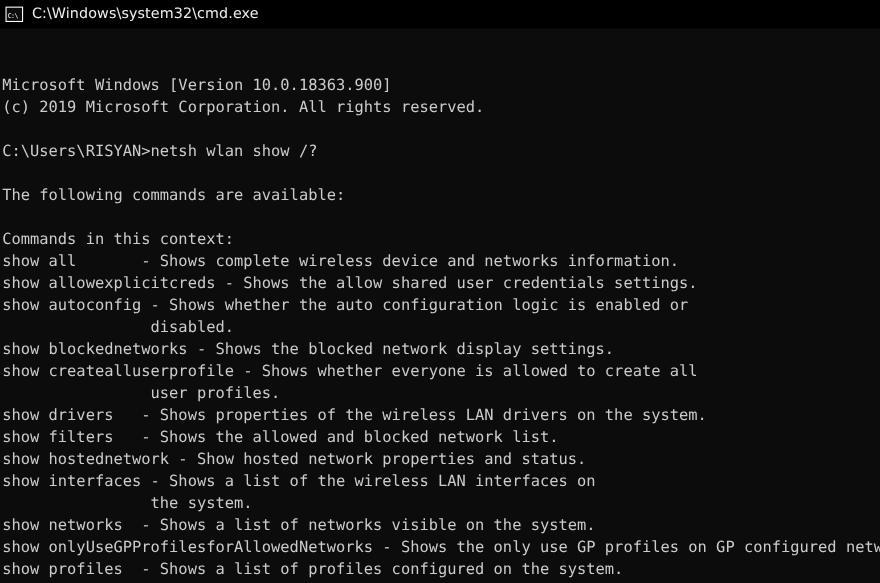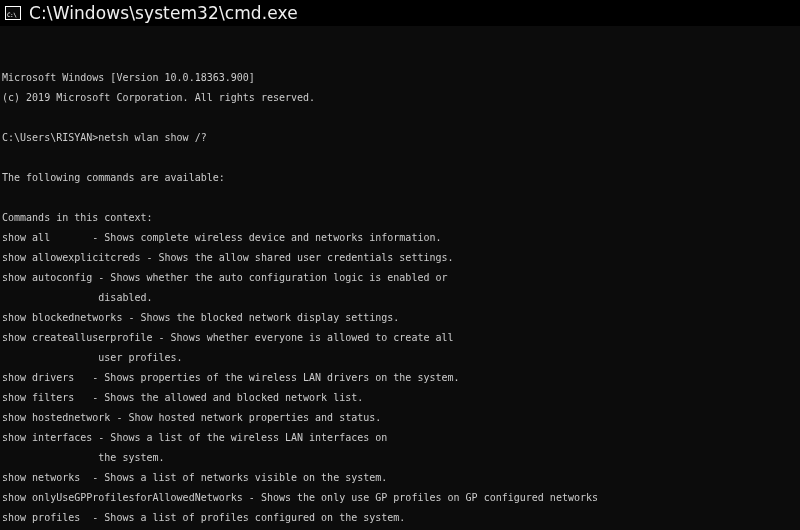--- a/index.html
+++ b/index.html
@@ -69,36 +69,36 @@
     letter-spacing: -0.5px;
     text-align: left;
     padding-left: 1px;
     box-sizing: border-box;
     overflow: hidden;
     white-space: nowrap;
   }
   #title-text {
     color: #f0f0f0;
     font-family: "DejaVu Sans", "Liberation Sans", sans-serif;
-    font-size: 17px;
+    font-size: 13px;
     line-height: 26px;
     white-space: nowrap;
     letter-spacing: 0.1px;
   }
   #titlebar-spacer {
     flex: 1 1 auto;
     height: 100%;
   }
   
   #console {
     flex: 1 1 auto;
     background: #0c0c0c;
     color: #cccccc;
     font-family: "DejaVu Sans Mono", "Liberation Mono", monospace;
-    font-size: 10px;
+    font-size: 14px;
     line-height: 20px;
     padding: 2px 0 0 2px;
     box-sizing: border-box;
     overflow: hidden;
     white-space: pre;
     letter-spacing: 0px;
   }
   #console .line {
     height: 20px;
     white-space: pre;

